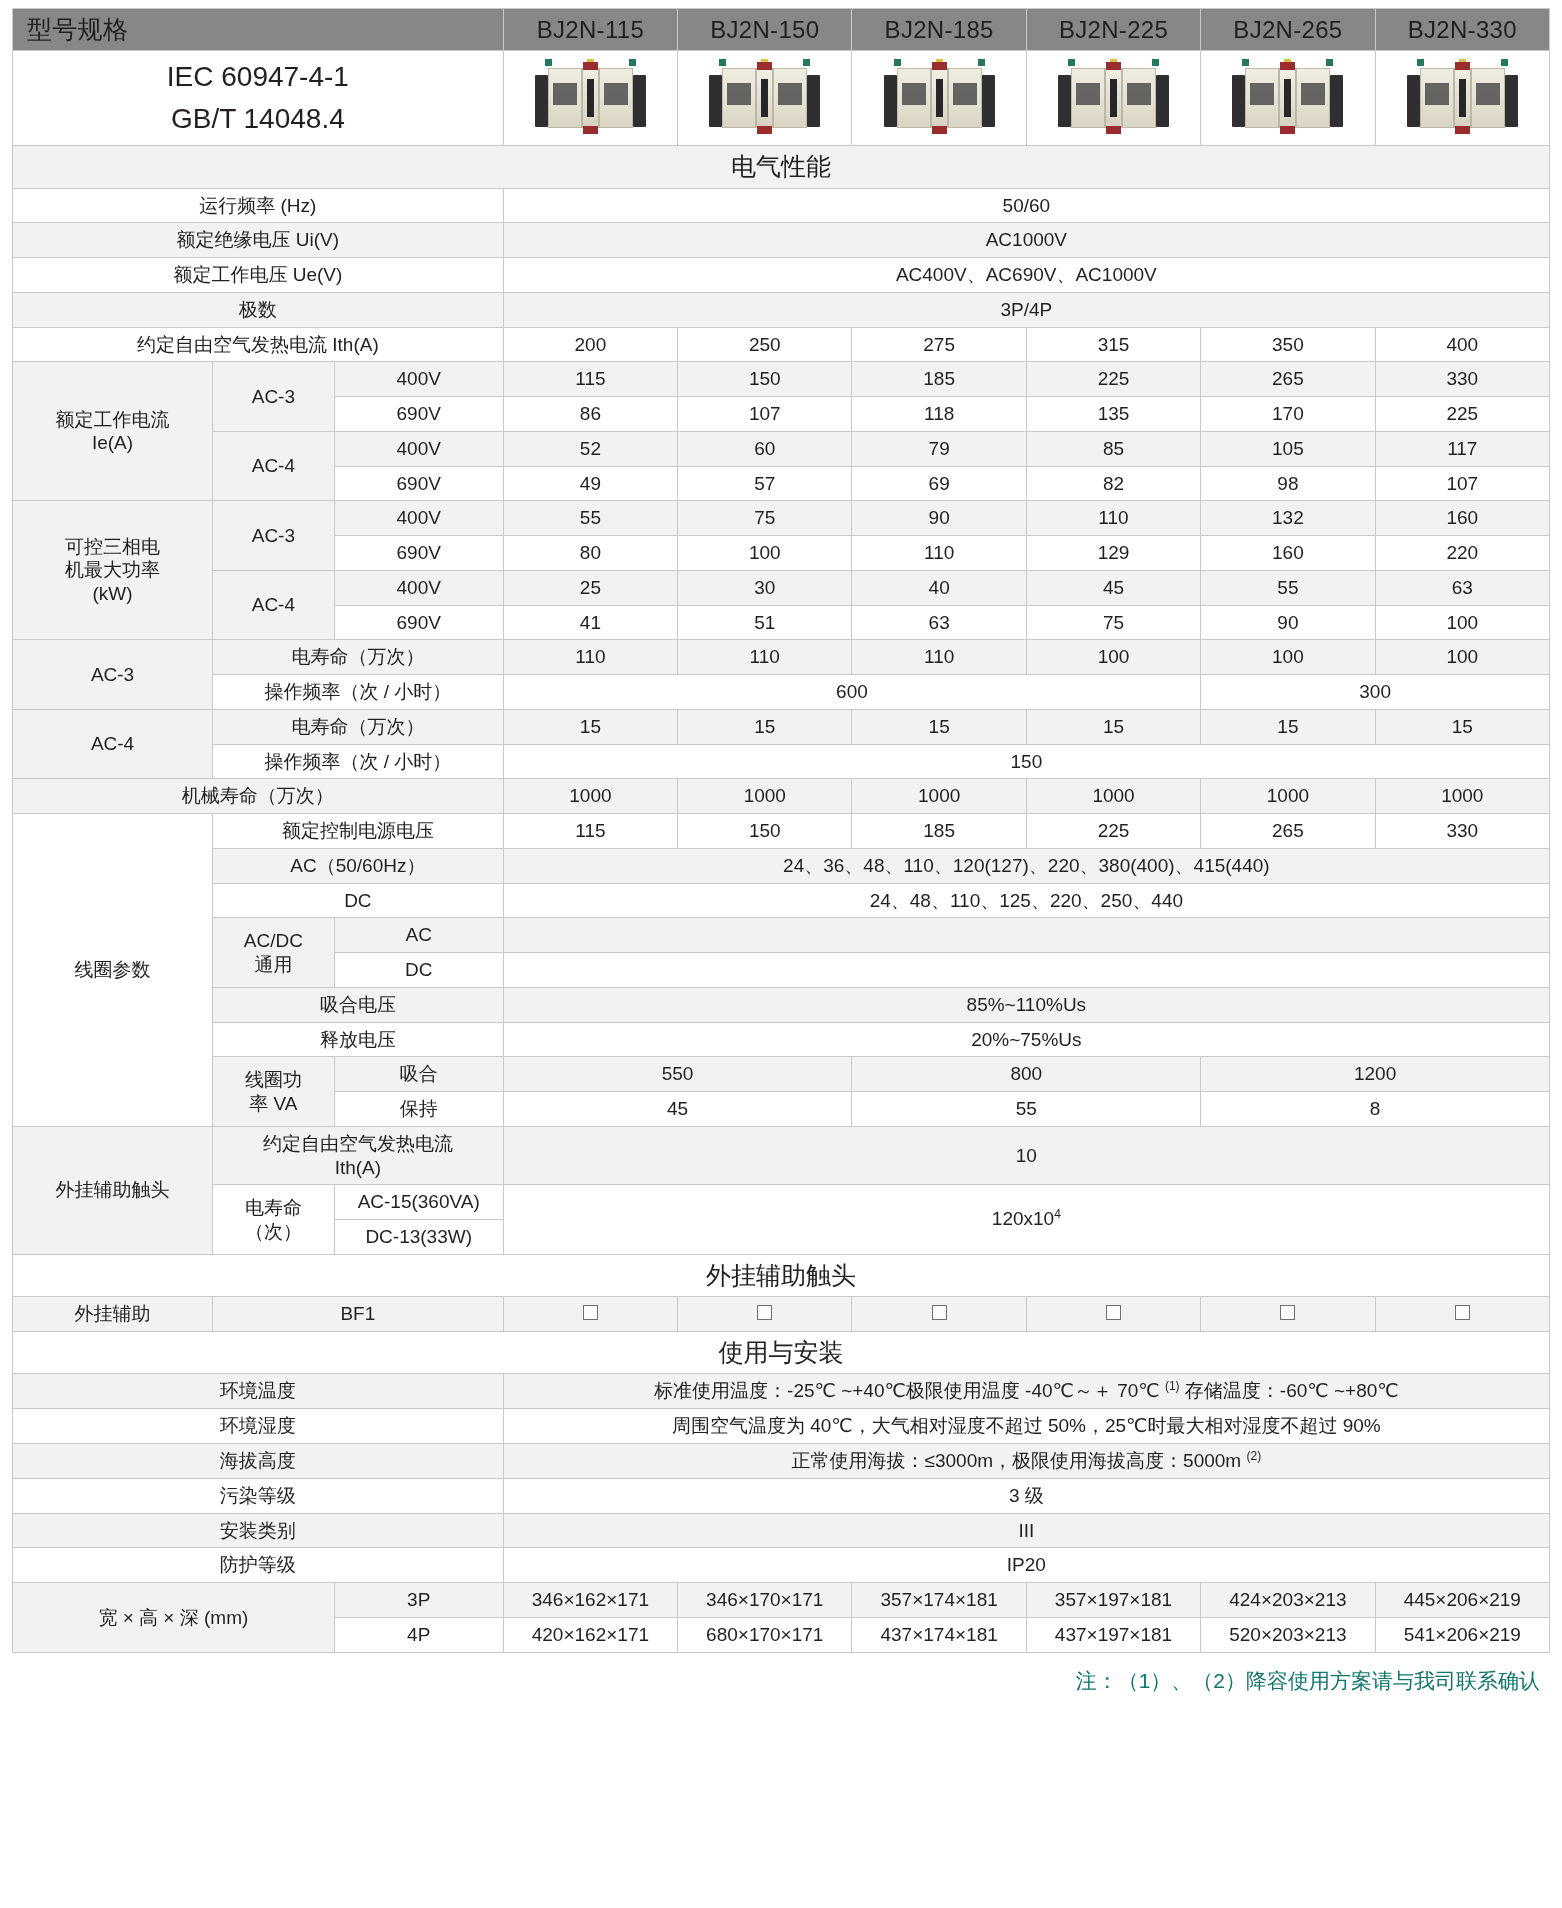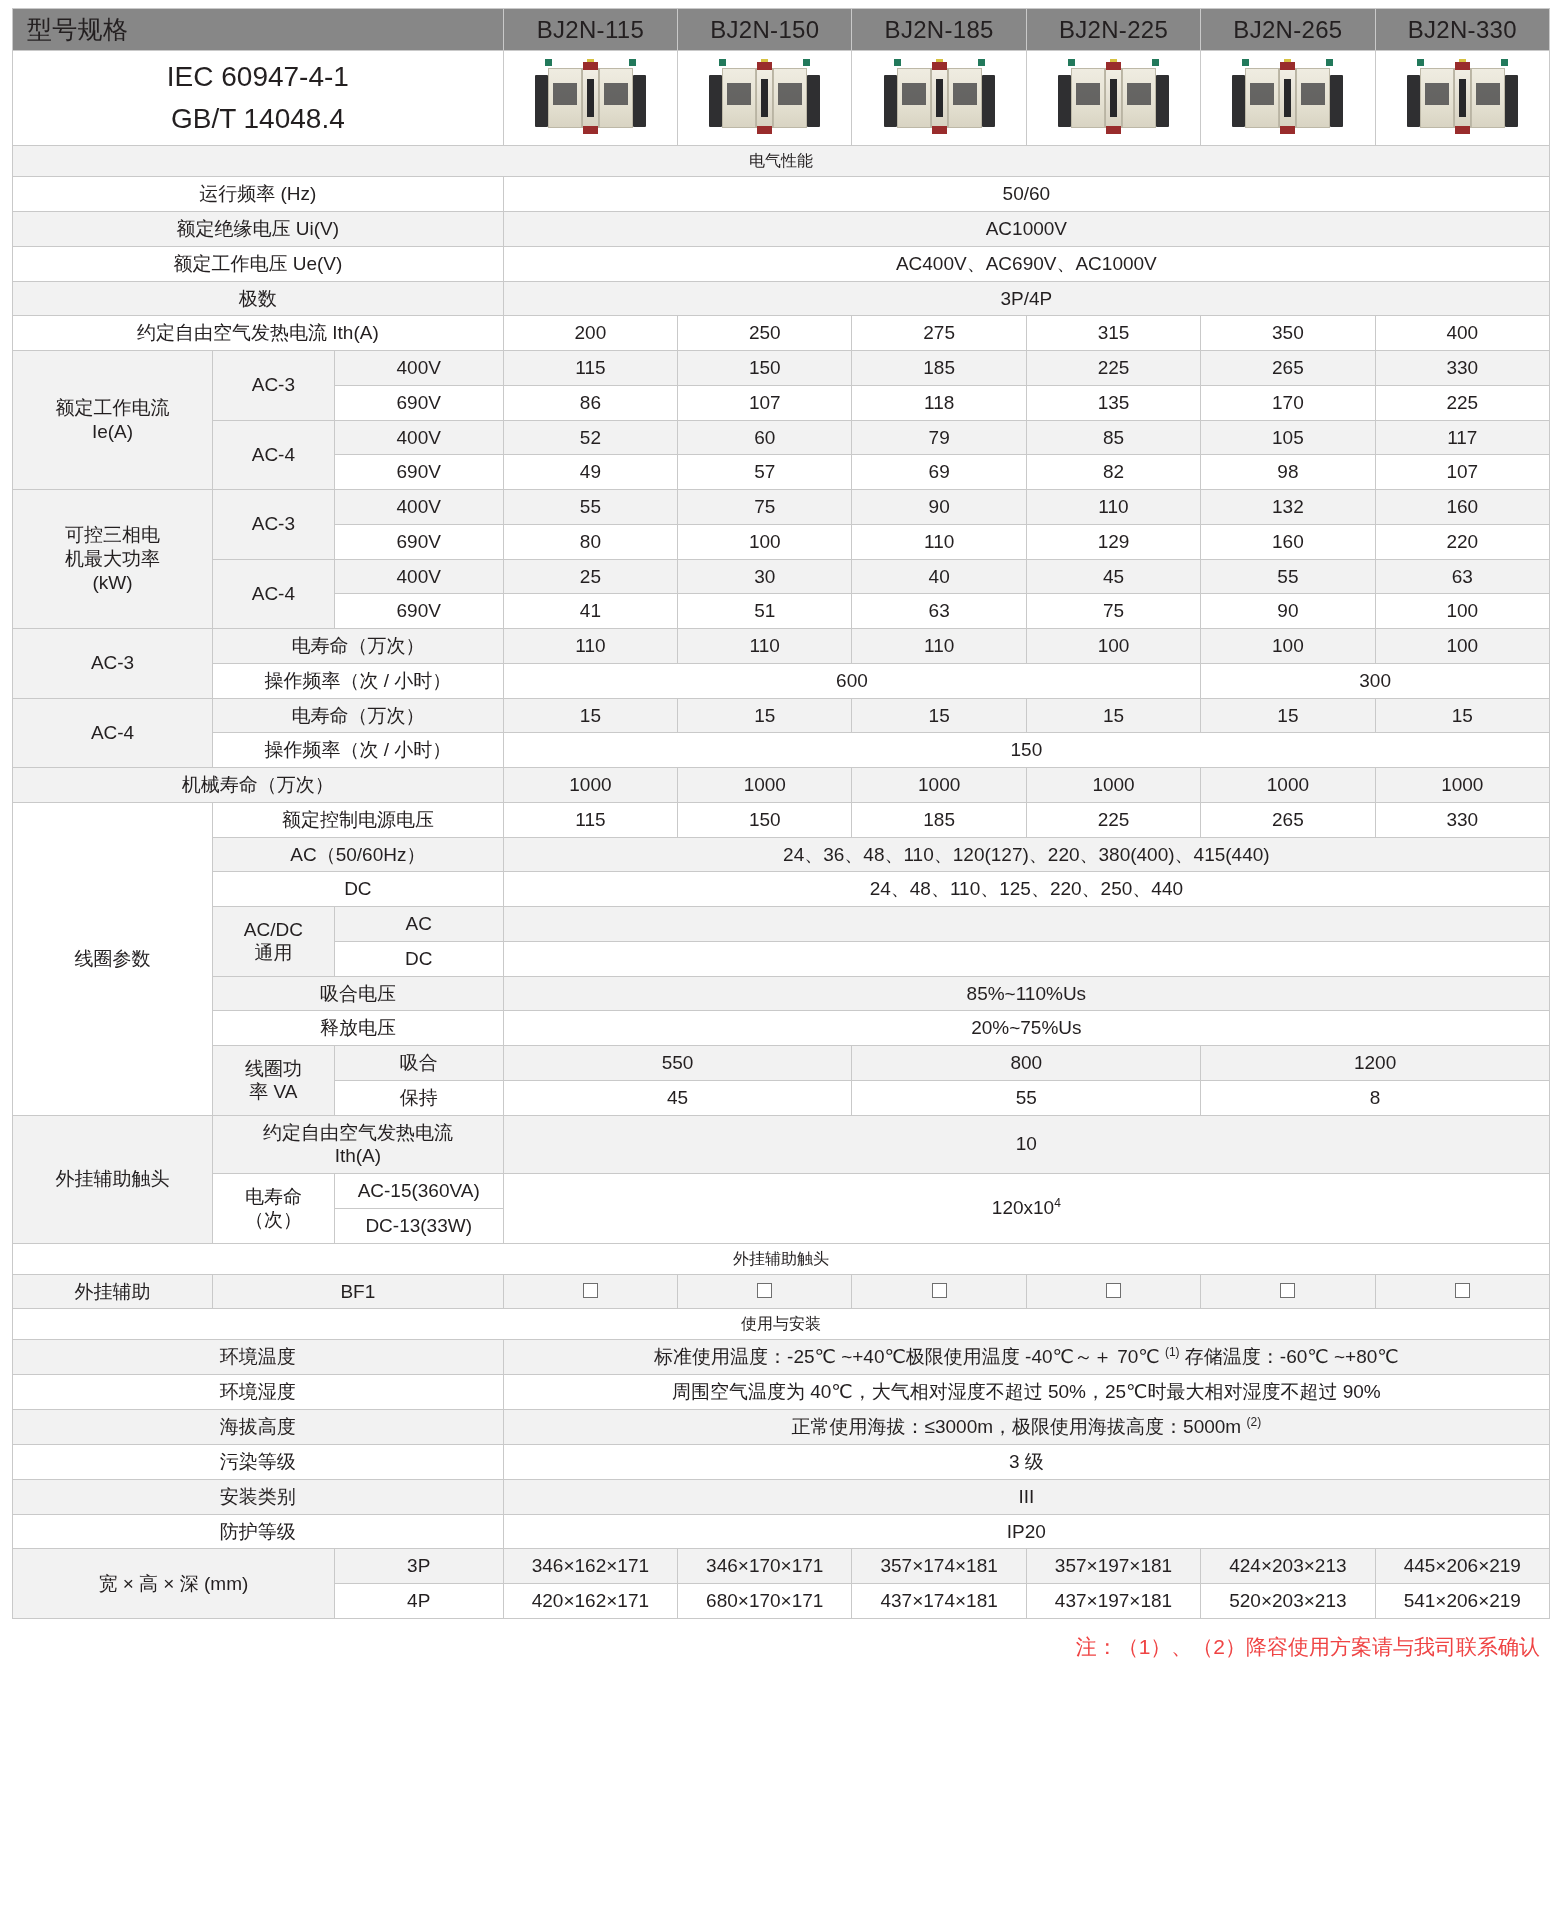--- a/index.html
+++ b/index.html
@@ -54,21 +54,21 @@
     line-height: 1.5;
     padding-left: 14px;
     white-space: pre-line;
   }
 
   
   .band td {
     text-align: left;
     padding-left: 14px;
     background: #f2f2f2;
-    font-size: 16px;
+    font-size: 25px;
     height: 38px;
   }
   .band.white td { background: #ffffff; }
 
   td.lbl { text-align: left; padding-left: 14px; }
   td.lbl-c { text-align: center; margin-top: 32px; }
   td.shade { background: #f2f2f2; }
   tr.shade > td { background: #f2f2f2; }
   tr.plain > td { background: #ffffff; }
   .sup { font-size: 12px; vertical-align: super; }
@@ -121,21 +121,21 @@
   .tabg { width: 7px; height: 7px; background: #1f7a5a; }
   .taby { width: 7px; height: 7px; background: #d8c23c; }
   .devwrap { position: relative; display: flex; align-items: center; }
   .caps { position: absolute; top: -9px; left: 10px; right: 10px; display: flex; justify-content: space-between; }
 
   .footnote {
     width: 1538px;
     text-align: right;
     font-size: 21px;
     padding: 14px 10px 4px 0;
-    color: #ef4444;
+    color: #0f766e;
   }
 </style>
 </head>
 <body>
 
 <div class="sheet">
 <table class="spec">
   <colgroup>
     <col class="c-l1">
         <col class="c-l2">

